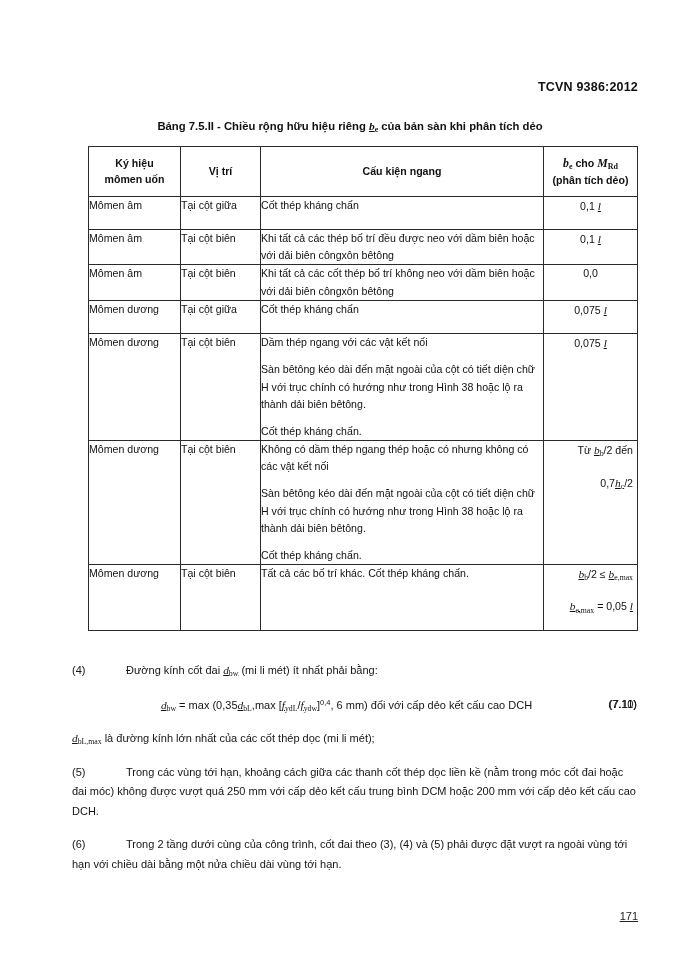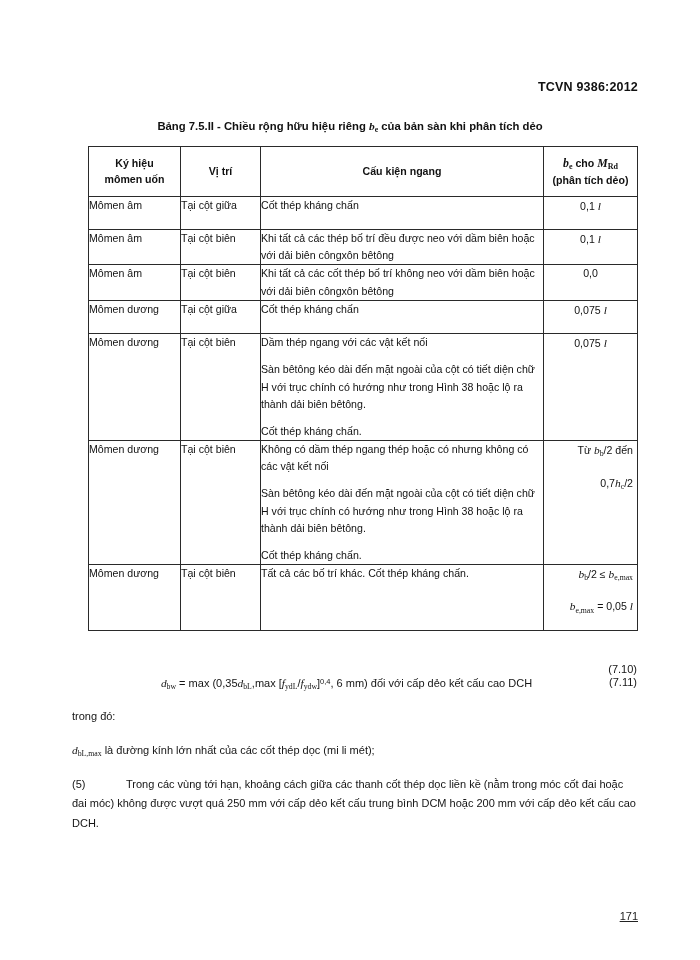--- a/index.html
+++ b/index.html
@@ -94,20 +94,21 @@
   }
   td.cell.val p {
     margin: 0 0 14px 0;
   }
   .nowrapish { white-space: nowrap; text-align: right; }
 
   i.sym {
     font-style: italic;
     font-family: "Liberation Serif", serif;
     font-size: 11.4px;
+    text-decoration: underline;
   }
   i.symb {
     font-style: italic;
     font-weight: bold;
     font-family: "Liberation Serif", serif;
     font-size: 11.8px;
   }
   sub {
     font-size: 0.68em;
     font-style: normal;
@@ -278,32 +279,33 @@
               <p class="nowrapish"><i class="sym">b<sub>b</sub></i>/2  ≤  <i class="sym">b<sub>e,max</sub></i></p>
               <p class="nowrapish"><i class="sym">b<sub>e,max</sub></i> = 0,05 <i class="sym">l</i></p>
             </td>
           </tr>
         </tbody>
     </table>
   </div>
 
   <div class="body-text" style="top: 626px;">
 
+    <p class="para"><span class="marker">(4)</span><span>Đường kính cốt đai </span><i class="sym"><span>d</span><sub>bw</sub></i><span>  (mi li mét) ít nhất phải bằng:</span></p>
 
     <div class="eq-row">
       <span class="eq-num">(7.10)</span>
     </div>
 
     <div class="eq-row">
       <span class="eq-body eq-indent-b"><i class="sym"><span>d</span><sub>bw</sub></i><span> = max (0,35</span><i class="sym"><span>d</span><sub>bL</sub></i><span>,max [</span><i class="sym"><span>f</span><sub>ydL</sub></i><span>/</span><i class="sym"><span>f</span><sub>ydw</sub></i><span>]</span><sup>0,4</sup><span>, 6 mm) đối với cấp dẻo kết cấu cao DCH</span></span>
       <span class="eq-num">(7.11)</span>
     </div>
 
-    <p class="para">trong đó:</p>
 
     <p class="defn"><i class="sym"><span>d</span><sub>bL,max</sub></i><span> là đường kính lớn nhất của các cốt thép dọc (mi li mét);</span></p>
 
     <p class="para"><span class="marker">(5)</span><span>Trong các vùng tới hạn, khoảng cách giữa các thanh cốt thép dọc liền kề (nằm trong móc cốt đai hoặc đai móc) không được vượt quá 250 mm với cấp dẻo kết cấu trung bình DCM hoặc 200 mm với cấp dẻo kết cấu cao DCH.</span></p>
 
+    <p class="para"><span class="marker">(6)</span><span>Trong 2 tầng dưới cùng của công trình, cốt đai theo (3), (4) và (5) phải được đặt vượt ra ngoài vùng tới hạn với chiều dài bằng một nửa chiều dài vùng tới hạn.</span></p>
   </div>
 
   <div class="page-number">171</div>
 </div>
 
 </body></html>

